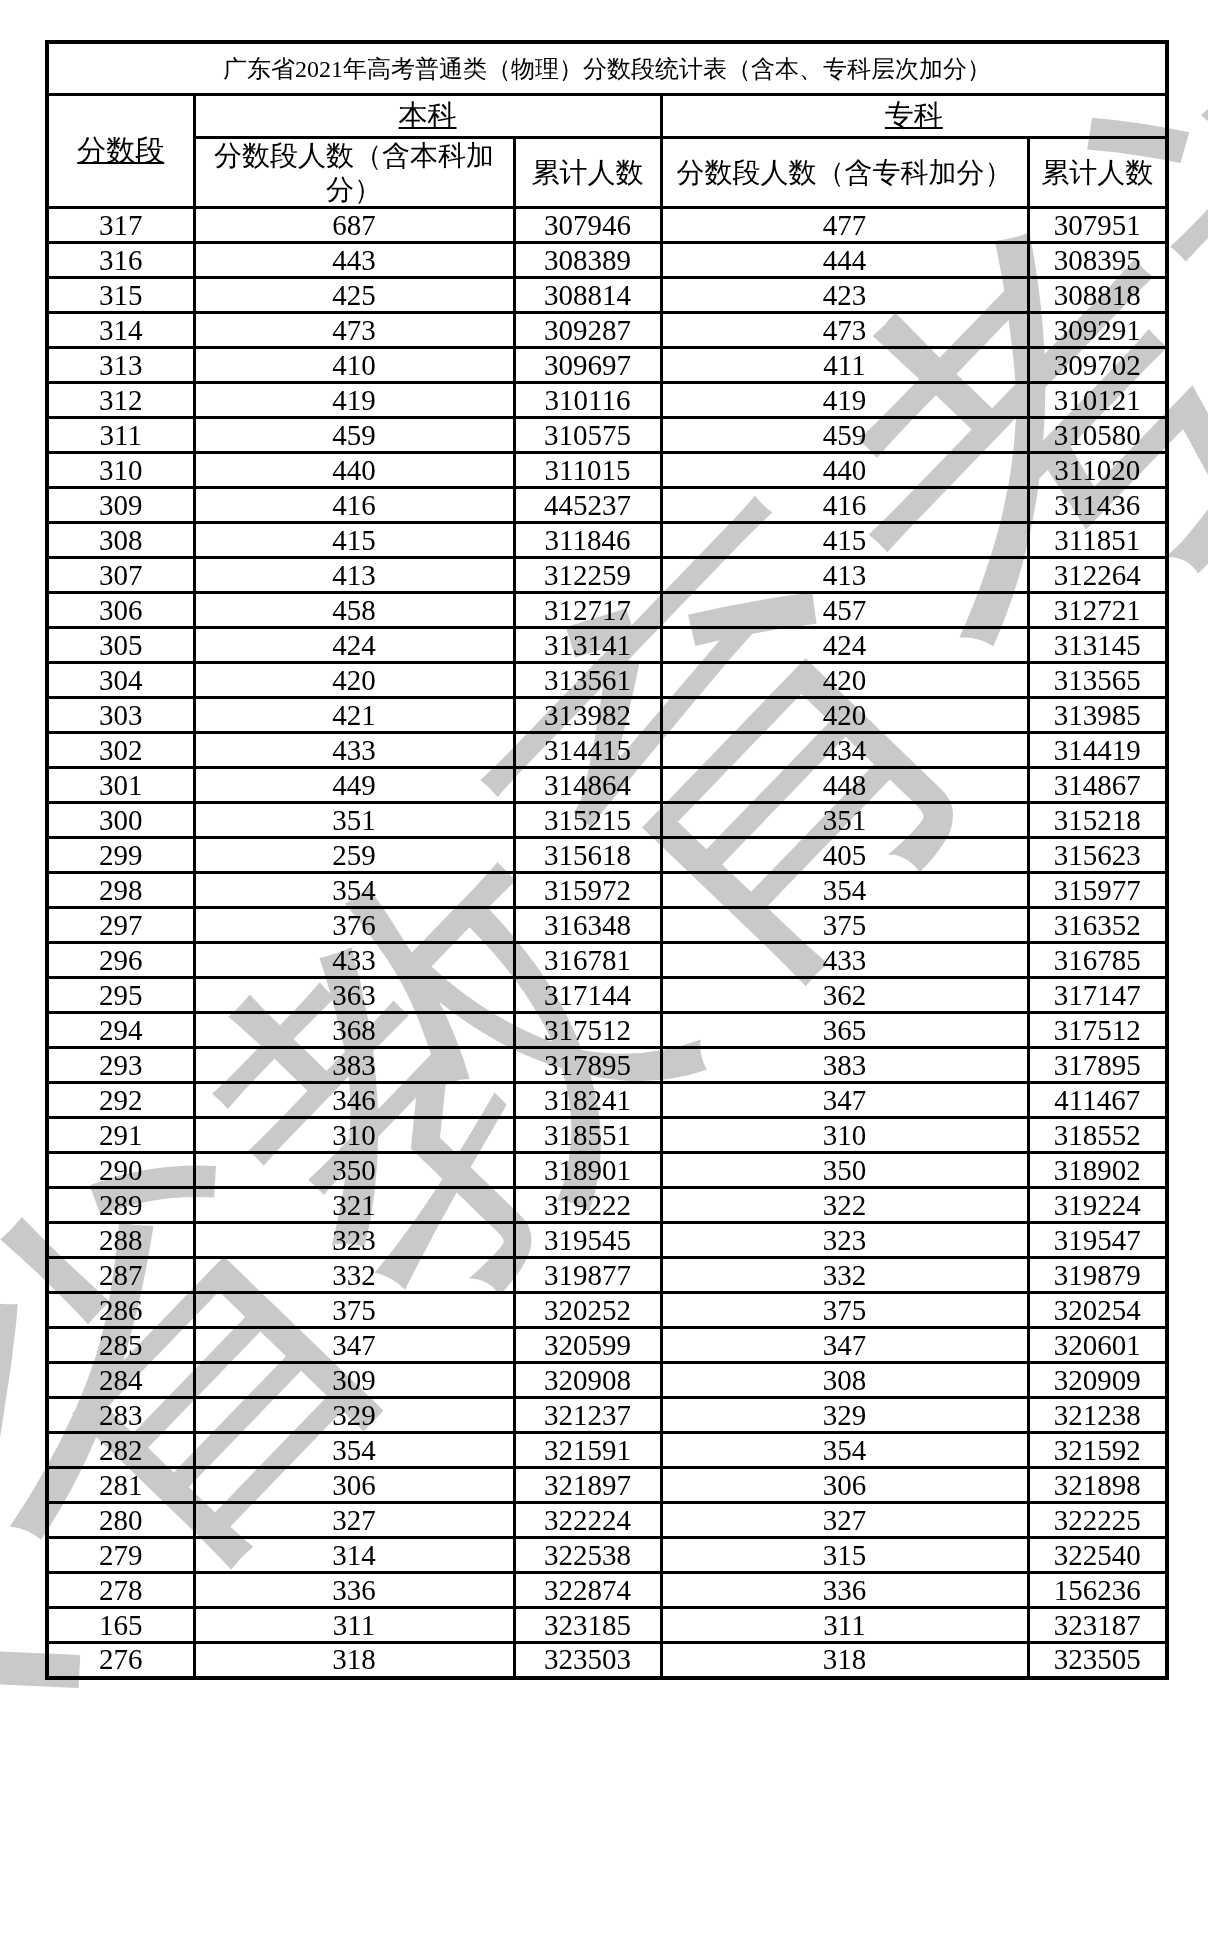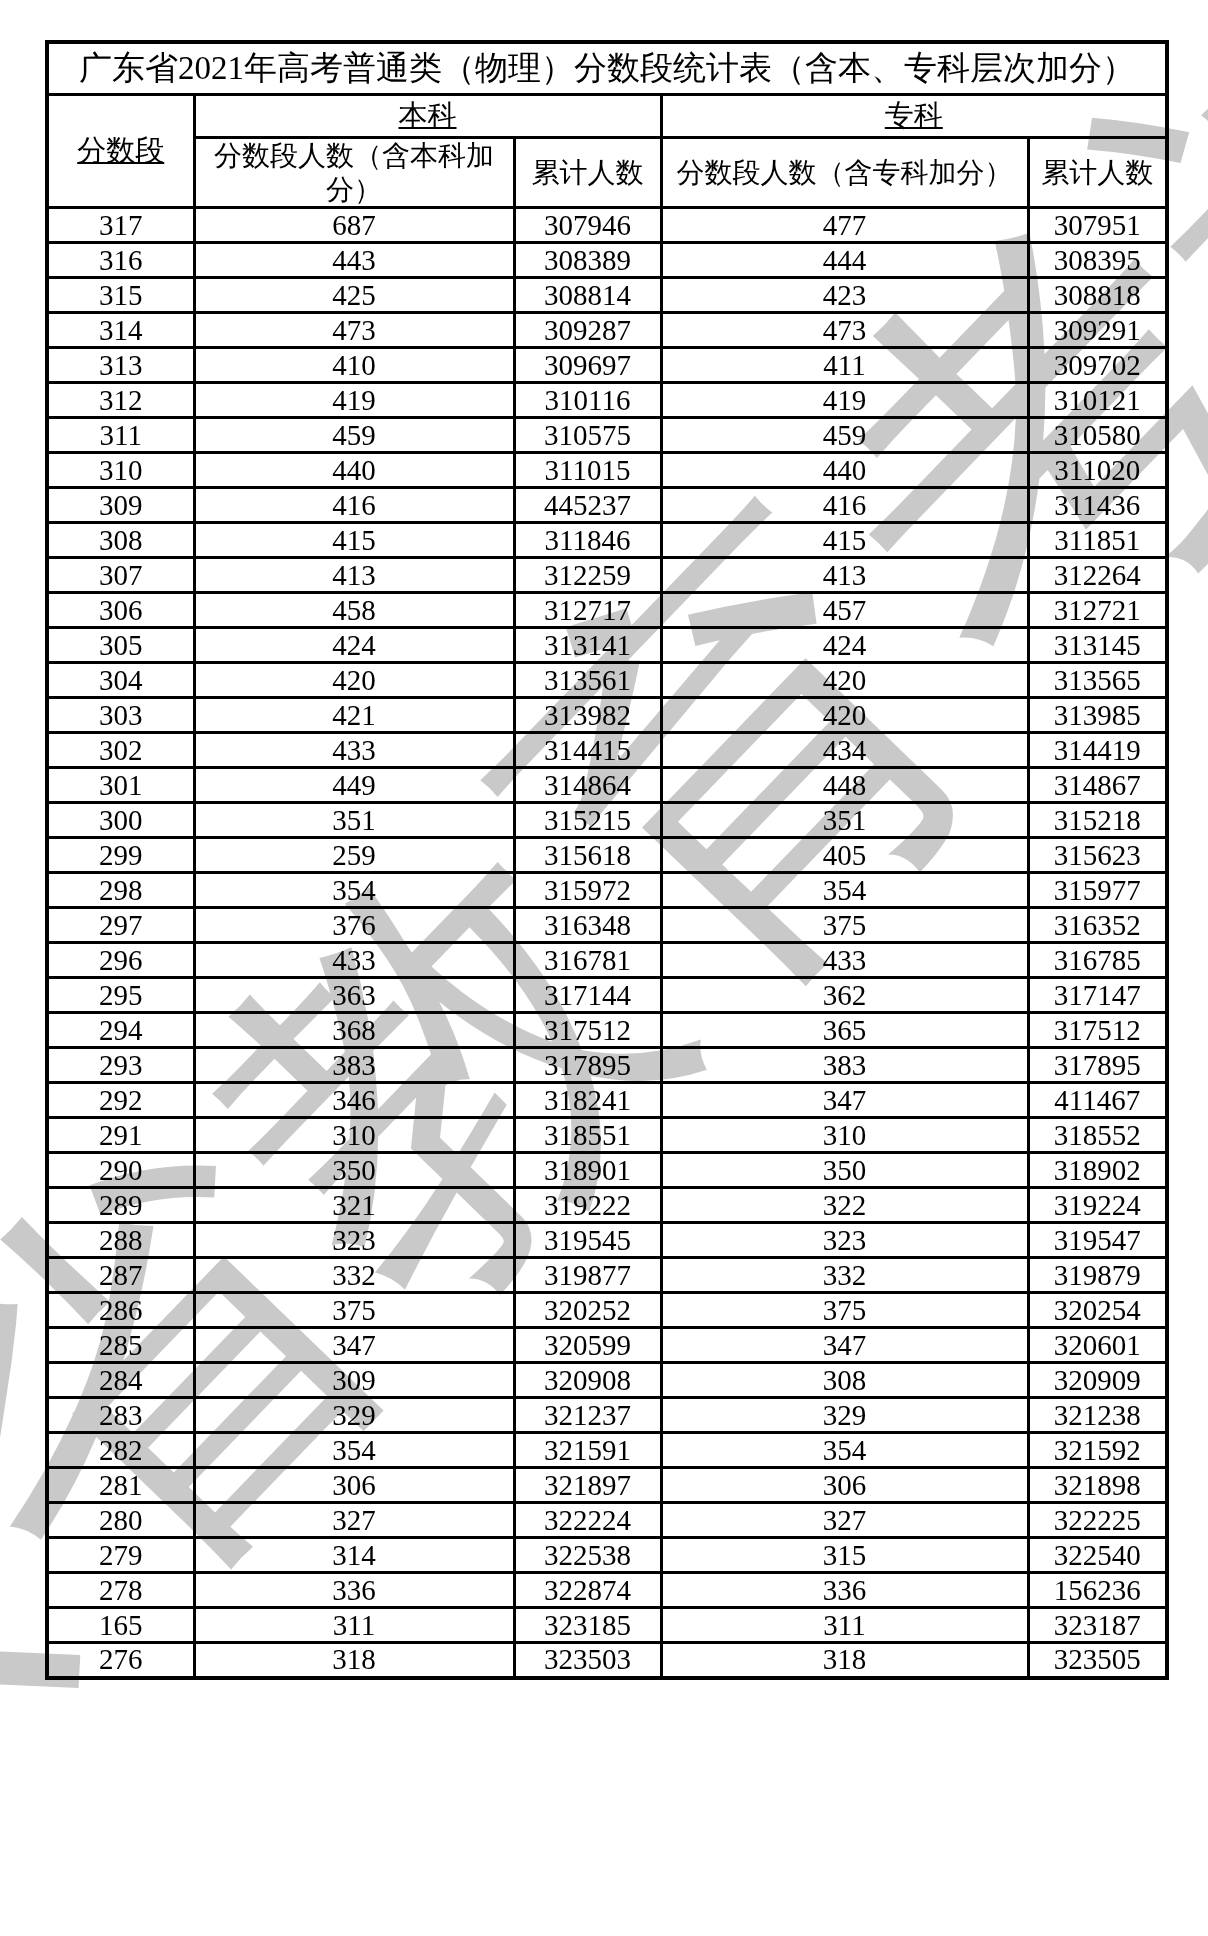--- a/index.html
+++ b/index.html
@@ -44,21 +44,21 @@
     vertical-align: middle;
     padding: 0 4px;
     font-weight: normal;
     background: transparent;
   }
   table.score-table {
     border: 4px solid #000000;
   }
   .title-row th {
     height: 49px;
-    font-size: 33px;
+    font-size: 24px;
   }
   .group-row th {
     height: 35px;
     font-size: 29px;
     text-decoration: underline;
   }
   .sub-row th {
     height: 63px;
     font-size: 28px;
     line-height: 1.2;

